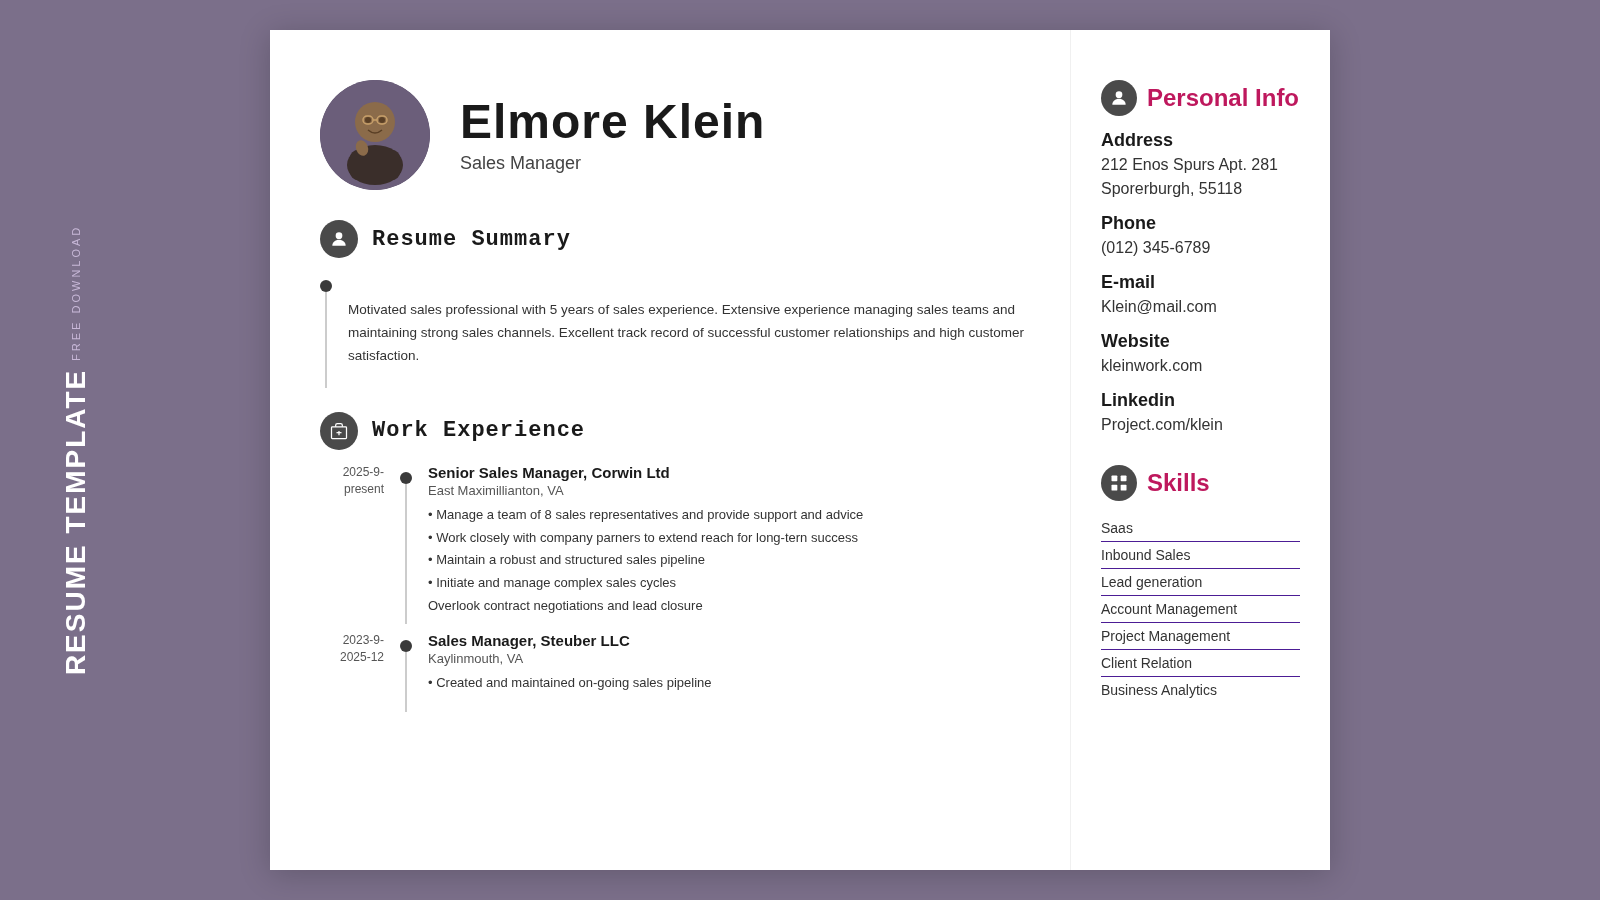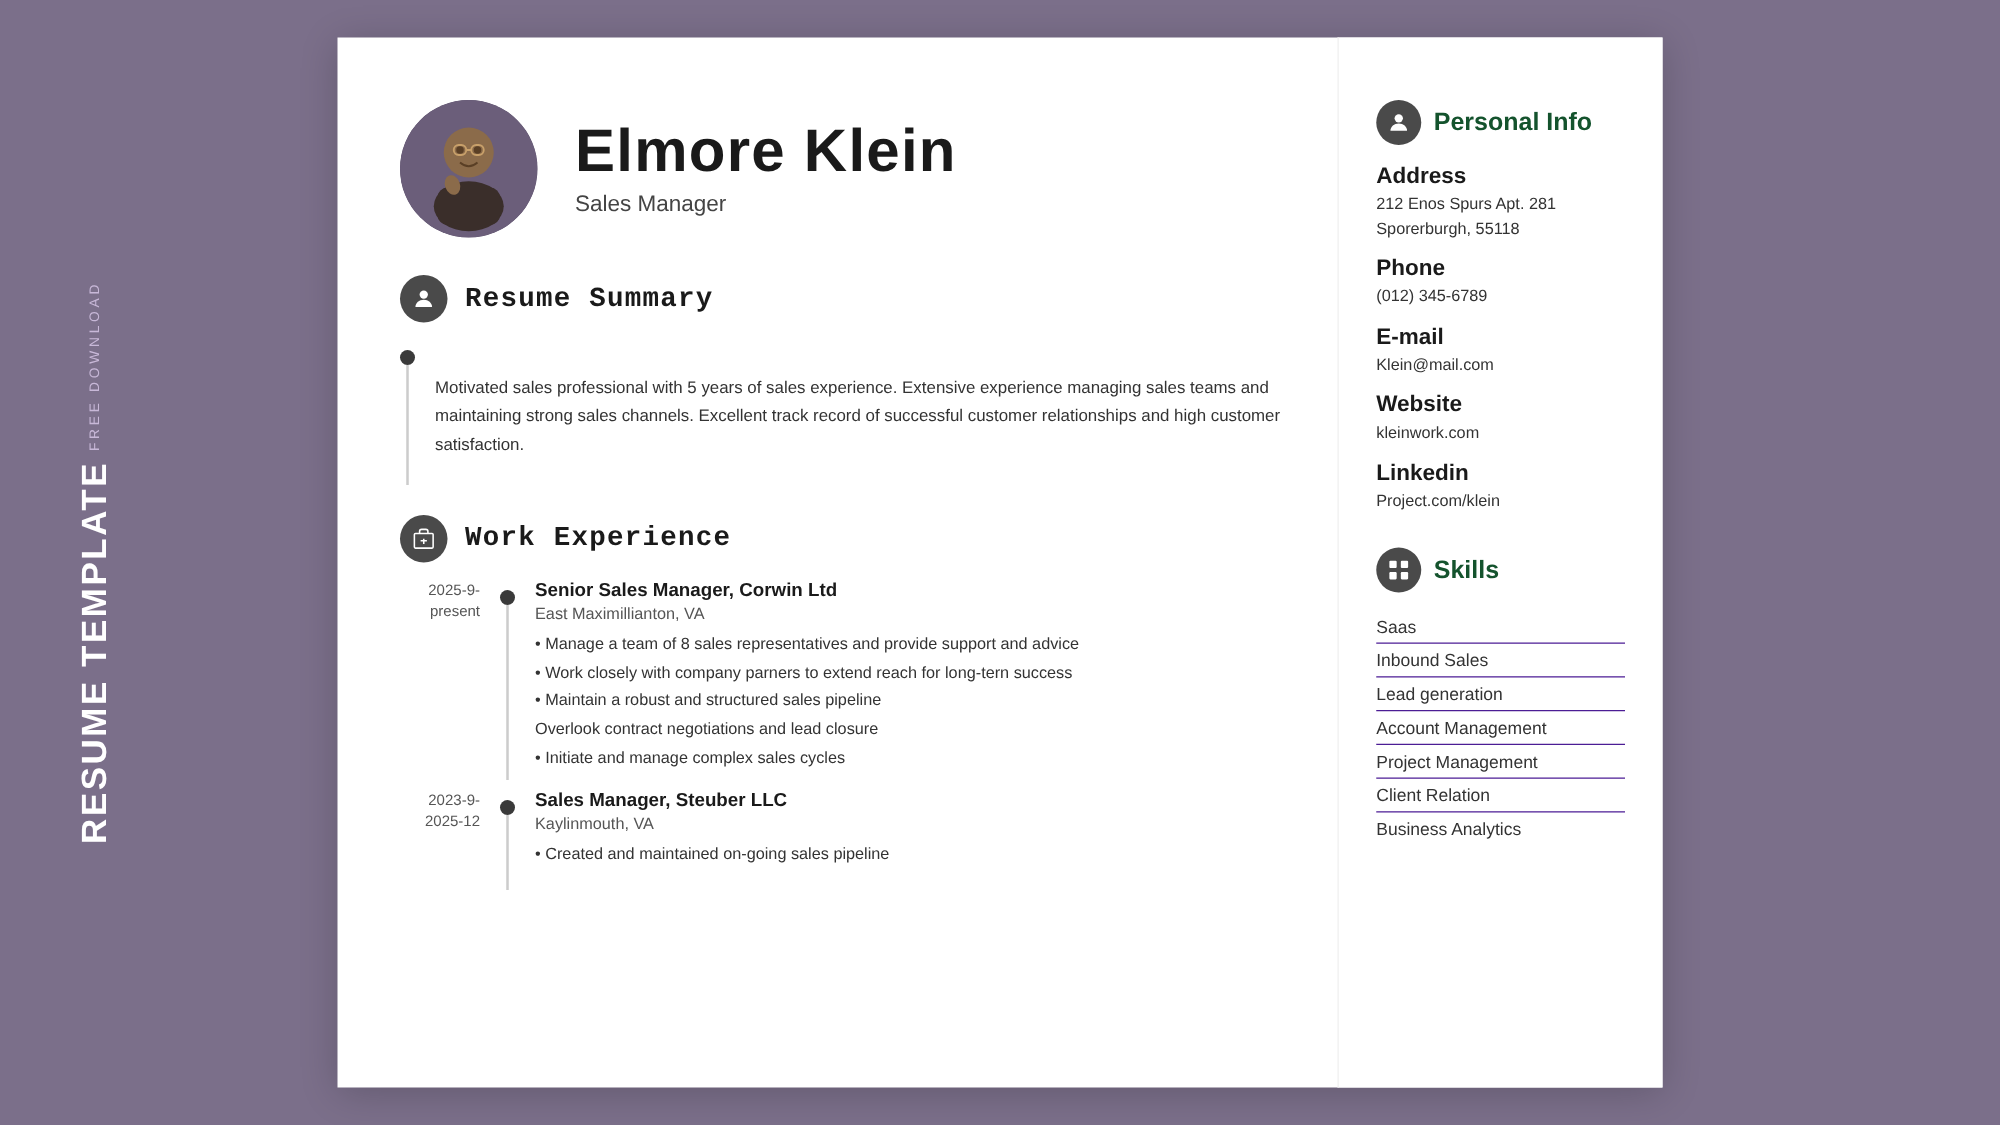--- a/index.html
+++ b/index.html
@@ -271,38 +271,38 @@
       height: 36px;
       background: #4a4a4a;
       border-radius: 50%;
       display: flex;
       align-items: center;
       justify-content: center;
       flex-shrink: 0;
     }
 
     .sidebar-section-title {
-      font-size: 20px;
+      font-size: 24px;
       font-weight: 700;
-      color: #14532d;
+      color: #be185d;
     }
 
     .info-block {
       margin-bottom: 12px;
     }
 
     .info-label {
       font-size: 18px;
       font-weight: 700;
       color: #1a1a1a;
       margin-bottom: 2px;
     }
 
     .info-value {
-      font-size: 13px;
+      font-size: 16px;
       color: #333333;
       line-height: 1.5;
     }
 
     .skills-list {
       list-style: none;
       padding: 0;
     }
 
     .skills-list li {
@@ -414,22 +414,22 @@
             <div class="timeline-dot"></div>
             <div class="timeline-vert" style="min-height:140px;"></div>
           </div>
           <div class="work-entry">
             <div class="work-title">Senior Sales Manager, Corwin Ltd</div>
             <div class="work-location">East Maximillianton, VA</div>
             <div class="work-bullets">
               <div>• Manage a team of 8 sales representatives and provide support and advice</div>
               <div>• Work closely with company parners to extend reach for long-tern success</div>
               <div>• Maintain a robust and structured sales pipeline</div>
+              <div>• Initiate and manage complex sales cycles</div>
               <div>Overlook contract negotiations and lead closure</div>
-              <div>• Initiate and manage complex sales cycles</div>
             </div>
           </div>
         </div>
 
         <div class="work-header-row">
           <div class="work-date">
             <span>2023-9-</span><br>
             <span>2025-12</span>
           </div>
           <div class="timeline-line" style="margin-right:16px;">

